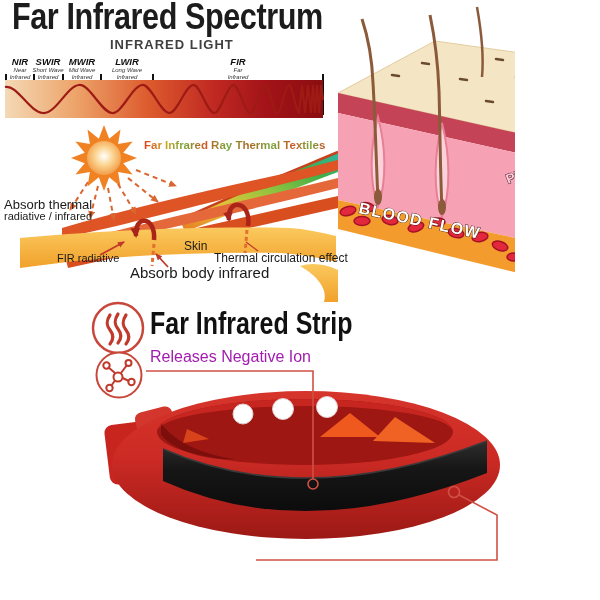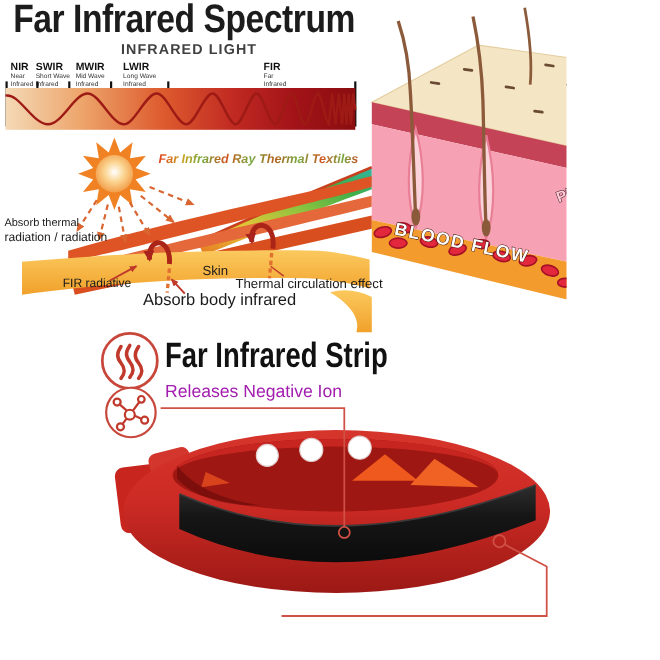--- a/index.html
+++ b/index.html
@@ -4,31 +4,31 @@
 <style>
   html,body{margin:0;padding:0;background:#fff;}
   #page{position:relative;width:515px;height:600px;background:#ffffff;overflow:hidden;
         font-family:"Liberation Sans",sans-serif;color:#1e1e1e;}
   .abs{position:absolute;}
   
   .main-title{left:12px;top:-4px;font-size:36px;font-weight:700;color:#1c1c1c;
               transform:scale(.85,1);transform-origin:left top;white-space:nowrap;letter-spacing:-0.5px;}
   .ir-header{left:110px;top:37px;font-size:13px;font-weight:700;color:#404040;letter-spacing:1px;white-space:nowrap;}
   
-  .band{position:absolute;top:57px;text-align:left;transform:translateX(-50%);}
+  .band{position:absolute;top:57px;text-align:center;transform:translateX(-50%);font-style:italic;}
   .band .abbr{font-size:9.5px;font-weight:700;color:#111;line-height:10px;}
   .band .sub{font-size:6px;color:#333;line-height:6.5px;}
   .tick{position:absolute;top:74px;width:1.5px;height:41px;background:#111;}
   .spec-bar{left:5px;top:80px;width:318px;height:38px;
             background:linear-gradient(90deg,#f4d9b6 0%,#eda46a 22%,#dd5b2e 45%,#c12a22 65%,#a31318 82%,#8a0d10 100%);}
   
   .dlabel{position:absolute;color:#1a1a1a;white-space:nowrap;}
   .mc-title{left:144px;top:139px;font-size:11.5px;font-weight:700;white-space:nowrap;
             background:linear-gradient(90deg,#e2401d 0%,#caa31f 12%,#76a83c 22%,#d0541f 34%,#76a83c 46%,#b5611f 58%,#76a83c 70%,#d0541f 82%,#76a83c 92%,#c64a1e 100%);
-            -webkit-background-clip:text;background-clip:text;color:transparent;font-style:italic;}
+            -webkit-background-clip:text;background-clip:text;color:transparent;}
   
   .strip-title{left:150px;top:305px;font-size:32px;font-weight:700;color:#111;
                transform:scale(.78,1);transform-origin:left top;white-space:nowrap;}
   .strip-sub{left:150px;top:348px;font-size:16px;color:#a21caf;white-space:nowrap;}
   .material{left:246px;top:537px;font-size:15.5px;color:#222;white-space:nowrap;}
   svg{position:absolute;overflow:visible;}
   svg text{font-family:"Liberation Sans",sans-serif;}
 </style>
 </head>
 <body>
@@ -53,21 +53,21 @@
     <div class="band" style="left:82px">
       <div class="abbr">MWIR</div>
       <div class="sub">Mid Wave</div>
       <div class="sub">Infrared</div>
     </div>
     <div class="band" style="left:127px">
       <div class="abbr">LWIR</div>
       <div class="sub">Long Wave</div>
       <div class="sub">Infrared</div>
     </div>
-    <div class="band" style="left:250px">
+    <div class="band" style="left:238px">
       <div class="abbr">FIR</div>
       <div class="sub">Far</div>
       <div class="sub">Infrared</div>
     </div>
   </div>
 
   <div class="tick" style="left:5px"></div>
   <div class="tick" style="left:33px"></div>
   <div class="tick" style="left:62px"></div>
   <div class="tick" style="left:100px"></div>
@@ -146,22 +146,22 @@
 
       <g stroke="#c0392b" stroke-width="1.8" fill="none">
         <path d="M100,135 L124,122" marker-end="url(#mThin)"></path>
         <path d="M168,147 L156,134" marker-end="url(#mThin)"></path>
         <path d="M258,131 L246,122" stroke-width="1.2"></path>
       </g>
     </g>
   </svg>
 
   <div class="abs mc-title">Far Infrared Ray Thermal Textiles</div>
-  <div class="dlabel" style="left:4px;top:197px;font-size:10px;">Absorb thermal</div>
-  <div class="dlabel" style="left:4px;top:210px;font-size:11px;">radiation / radiation</div>
+  <div class="dlabel" style="left:4px;top:197px;font-size:13px;">Absorb thermal</div>
+  <div class="dlabel" style="left:4px;top:210px;font-size:11px;">radiative / infrared</div>
   <div class="dlabel" style="left:57px;top:252px;font-size:11px;">FIR radiative</div>
   <div class="dlabel" style="left:184px;top:239px;font-size:12px;text-align:center;">Skin</div>
   <div class="dlabel" style="left:130px;top:264px;font-size:15px;">Absorb body infrared</div>
   <div class="dlabel" style="left:214px;top:251px;font-size:12px;">Thermal circulation effect</div>
 
   <svg style="left:330px;top:0" width="270" height="295" viewBox="0 0 270 295">
     <defs>
       <marker id="mFir" markerUnits="userSpaceOnUse" markerWidth="16" markerHeight="14" refX="9" refY="6.5" orient="auto">
         <path d="M0,0 L12,6.5 L0,13 Z" fill="#e8191f"></path>
         </marker>

